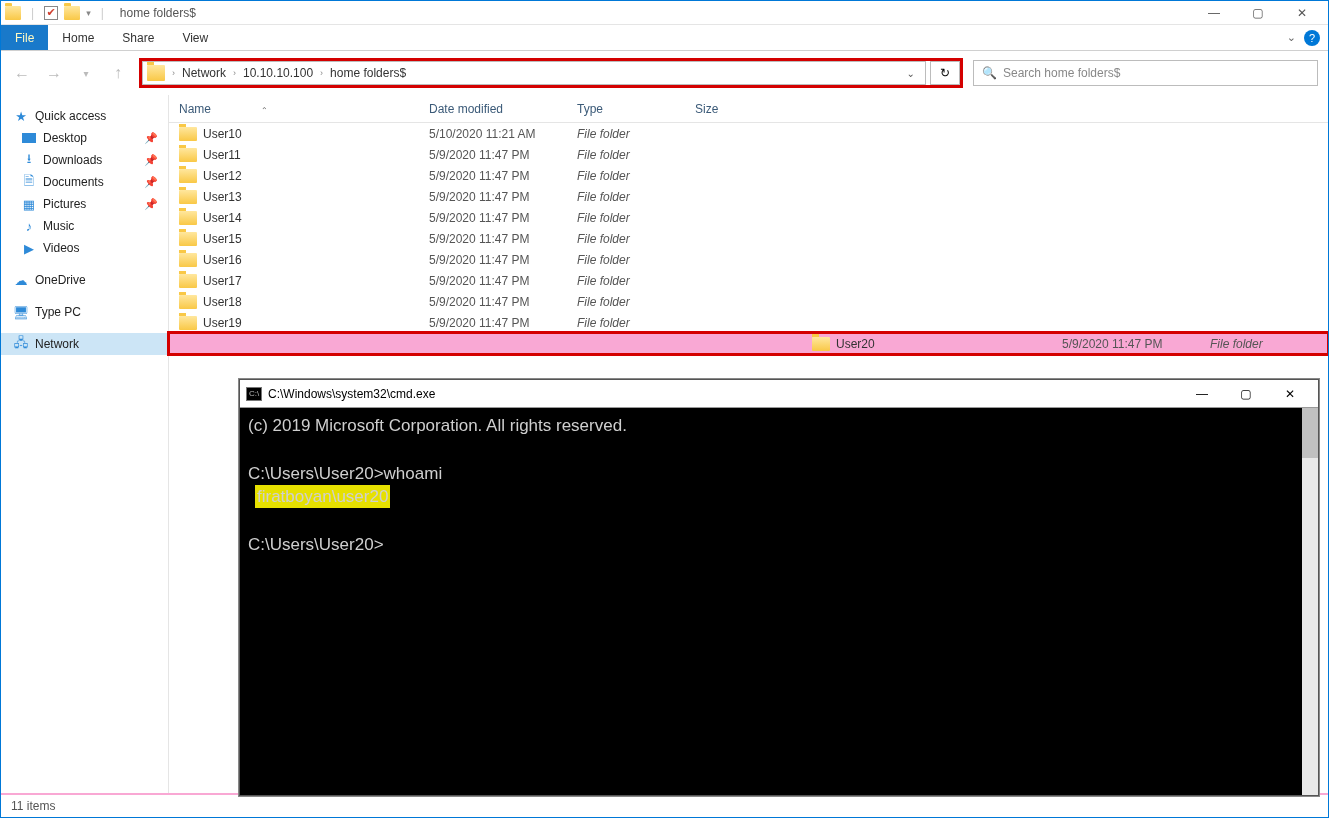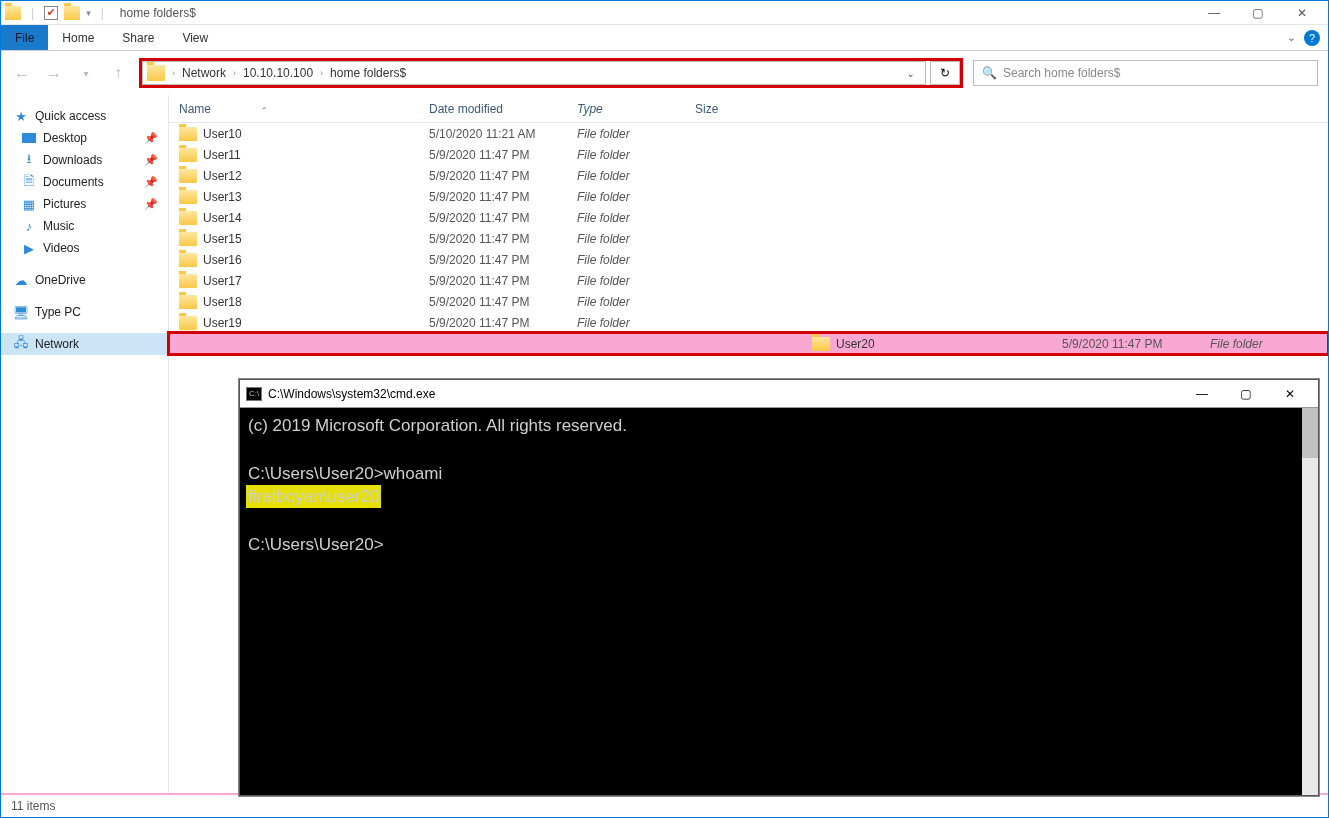--- a/index.html
+++ b/index.html
@@ -11,21 +11,21 @@
 .titlebar .folder-mini { width: 16px; height: 14px; background: linear-gradient(#ffe79e,#f9c846); border-radius: 1px; position: relative; }
 .titlebar .folder-mini::before { content:""; position:absolute; top:-3px; left:0; width:7px; height:3px; background:#f9c846; border-radius:1px 1px 0 0;}
 .titlebar .pipe { color:#ccc; margin:0 4px;}
 .titlebar .check { width:14px; height:14px; border:1px solid #888; display:flex; align-items:center; justify-content:center; color:#d04030; font-size:11px;}
 .titlebar .title-text { margin-left: 6px; color:#555; }
 .titlebar .win-controls { margin-left:auto; display:flex; }
 .titlebar .win-controls div { width:44px; height:24px; display:flex; align-items:center; justify-content:center; color:#555; }
 
 
 .ribbon { height: 26px; display:flex; align-items:stretch; border-bottom:1px solid #d0d0d0;}
-.ribbon .file-tab { background:#1979ca; color:#0f172a; padding:0 14px; display:flex; align-items:center; font-size:12px;}
+.ribbon .file-tab { background:#1979ca; color:#fef9c3; padding:0 14px; display:flex; align-items:center; font-size:12px;}
 .ribbon .tab { padding:0 14px; display:flex; align-items:center; color:#333;}
 .ribbon .spacer { flex:1; }
 .ribbon .right { display:flex; align-items:center; padding-right:8px; gap:8px;}
 .ribbon .help { width:16px; height:16px; border-radius:50%; background:#0078d7; color:#fff; display:flex; align-items:center; justify-content:center; font-size:11px;}
 
 
 .navrow { height: 44px; display:flex; align-items:center; padding:6px 10px 6px 10px; gap:10px;}
 .navrow .navbtn { width:22px; height:22px; display:flex; align-items:center; justify-content:center; color:#bbb; font-size:16px;}
 .navrow .address-wrap { flex:1; height:30px; border:3px solid #d40000; display:flex; align-items:center; background:#fff; }
 .navrow .address-inner { flex:1; height:24px; border:1px solid #bcbcbc; margin:0; display:flex; align-items:center; padding:0 4px; }
@@ -48,21 +48,21 @@
 .sidebar .active { background:#cce5f6;}
 .star { color:#2e8ad8;}
 .blue { color:#2e8ad8;}
 .desk { background:#2e8ad8; width:14px; height:10px;}
 
 
 .content { flex:1; position:relative;}
 .columns { display:flex; height:28px; align-items:center; border-bottom:1px solid #e5e5e5; color:#3b5a78; font-size:12px;}
 .col-name { width:260px; padding-left:10px;}
 .col-date { width:148px;}
-.col-type { width:118px;font-style:italic;}
+.col-type { width:118px;}
 .col-size { width:100px;}
 .sort-ind { font-size:8px; margin-left:50px; color:#666;}
 .rows { }
 .row { display:flex; align-items:center; height:21px; color:#333;}
 .row .ic-f { width:18px; height:14px; background:linear-gradient(#ffe79e,#f9c846); margin:0 6px 0 10px; border-radius:1px; position:relative;}
 .row .ic-f::before{content:"";position:absolute;top:-3px;left:0;width:7px;height:3px;background:#f9c846;}
 .row .c-name { width:226px;}
 .row .c-date { width:148px; color:#555;}
 .row .c-type { width:118px; color:#555;font-style:italic;}
 .row.highlight { outline:3px solid #d40000; outline-offset:-1px; background:#f9a8d4;justify-content:flex-end;}
@@ -70,21 +70,21 @@
 
 .status { position:absolute; bottom:0; left:0; right:0; height:24px; border-top:2px solid #f9a8d4; display:flex; align-items:center; padding:0 10px; color:#555;}
 
 
 .cmd { position:absolute; left:238px; top:378px; width:1080px; height:417px; background:#000; color:#cfcfcf; border:1px solid #555; font-family: Consolas, "Courier New", monospace; font-size:17px; box-shadow:0 0 0 1px #888;}
 .cmd .cmd-title { height:28px; background:#fff; color:#000; display:flex; align-items:center; padding:0 6px; font-family:"Segoe UI"; font-size:12px; border-bottom:1px solid #999;}
 .cmd .cmd-title .cmd-ic { width:16px; height:14px; background:#000; border:1px solid #777; margin-right:6px; display:flex; align-items:center; justify-content:center; color:#bbb; font-size:8px;}
 .cmd .cmd-title .cmd-ctrls { margin-left:auto; display:flex;}
 .cmd .cmd-title .cmd-ctrls div { width:44px; height:28px; display:flex; align-items:center; justify-content:center;}
 .cmd .cmd-body { padding:6px 8px; line-height:1.4; position:relative; height:calc(100% - 28px);}
-.cmd .hl { background:#e6e000; outline:2px solid #e6e000; color:#cfcfcf;}
+.cmd .hl { background:#e6e000; outline:2px solid #e6e000; color:#cfcfcf;margin-left:9px;}
 .cmd .scrollbar { position:absolute; right:0; top:0; bottom:0; width:16px; background:#e9e9e9;}
 .cmd .scrollbar .thumb { position:absolute; top:0; width:16px; height:50px; background:#c0c0c0;}
 </style>
 </head>
 <body>
 
 <div class="titlebar">
   <div class="qat">
     <div class="folder-mini"></div>
     <span class="pipe">|</span>

